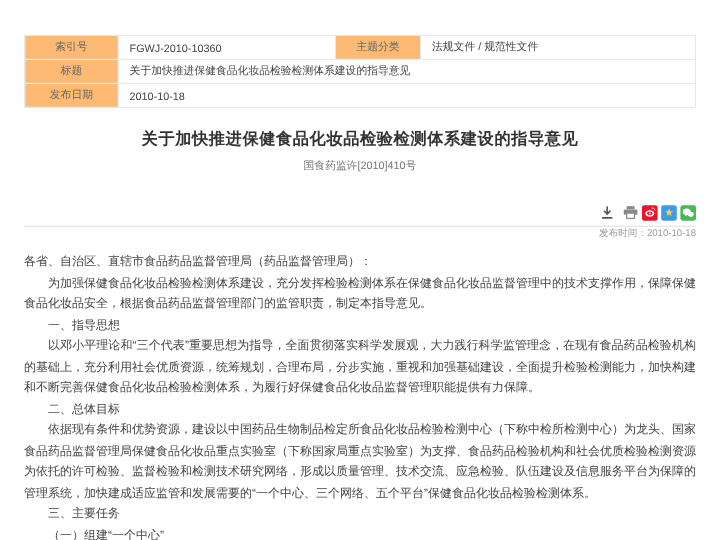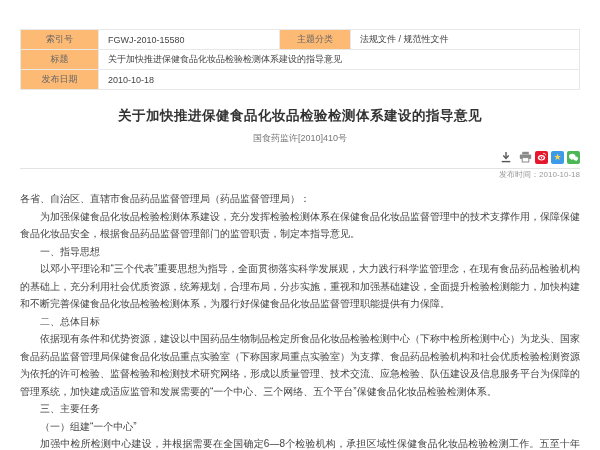--- a/index.html
+++ b/index.html
@@ -21,21 +21,21 @@
   }
   col.c-lbl1 { width:78px; }
   col.c-val1 { width:181px; }
   col.c-lbl2 { width:71px; }
 
   
   .article-title {
     text-align:center; font-size:13.5px; font-weight:bold; color:#333;
     margin:17px 0 7px 0; letter-spacing:0.5px;
   }
-  .doc-number { text-align:center; font-size:9px; color:#777; margin-bottom:5px; }
+  .doc-number { text-align:center; font-size:9px; color:#777; margin-bottom:25px; }
 
   
   .toolbar { display:flex; justify-content:flex-end; align-items:center; height:14px; }
   .tool-btn { margin-left:7px; cursor:pointer; display:inline-flex; align-items:center; }
   .share-btn {
     width:13px; height:13px; border-radius:2px; margin-left:3px; cursor:pointer;
     display:inline-flex; align-items:center; justify-content:center;
   }
   .share-weibo  { background:#e6162d; }
   .share-qzone  { background:#3d9ae8; font-size:9px; line-height:13px; color:#ffd64a; }
@@ -59,21 +59,21 @@
   <table class="meta">
     <colgroup>
         <col class="c-lbl1">
         <col class="c-val1">
         <col class="c-lbl2">
         <col>
       </colgroup>
     <tbody>
         <tr>
       <td class="lbl">索引号</td>
-      <td>FGWJ-2010-15580</td>
+      <td>FGWJ-2010-10360</td>
       <td class="lbl">主题分类</td>
       <td>法规文件 / 规范性文件</td>
     </tr>
     <tr>
       <td class="lbl">标题</td>
       <td colspan="3">关于加快推进保健食品化妆品检验检测体系建设的指导意见</td>
     </tr>
     <tr>
       <td class="lbl">发布日期</td>
       <td colspan="3">2010-10-18</td>

